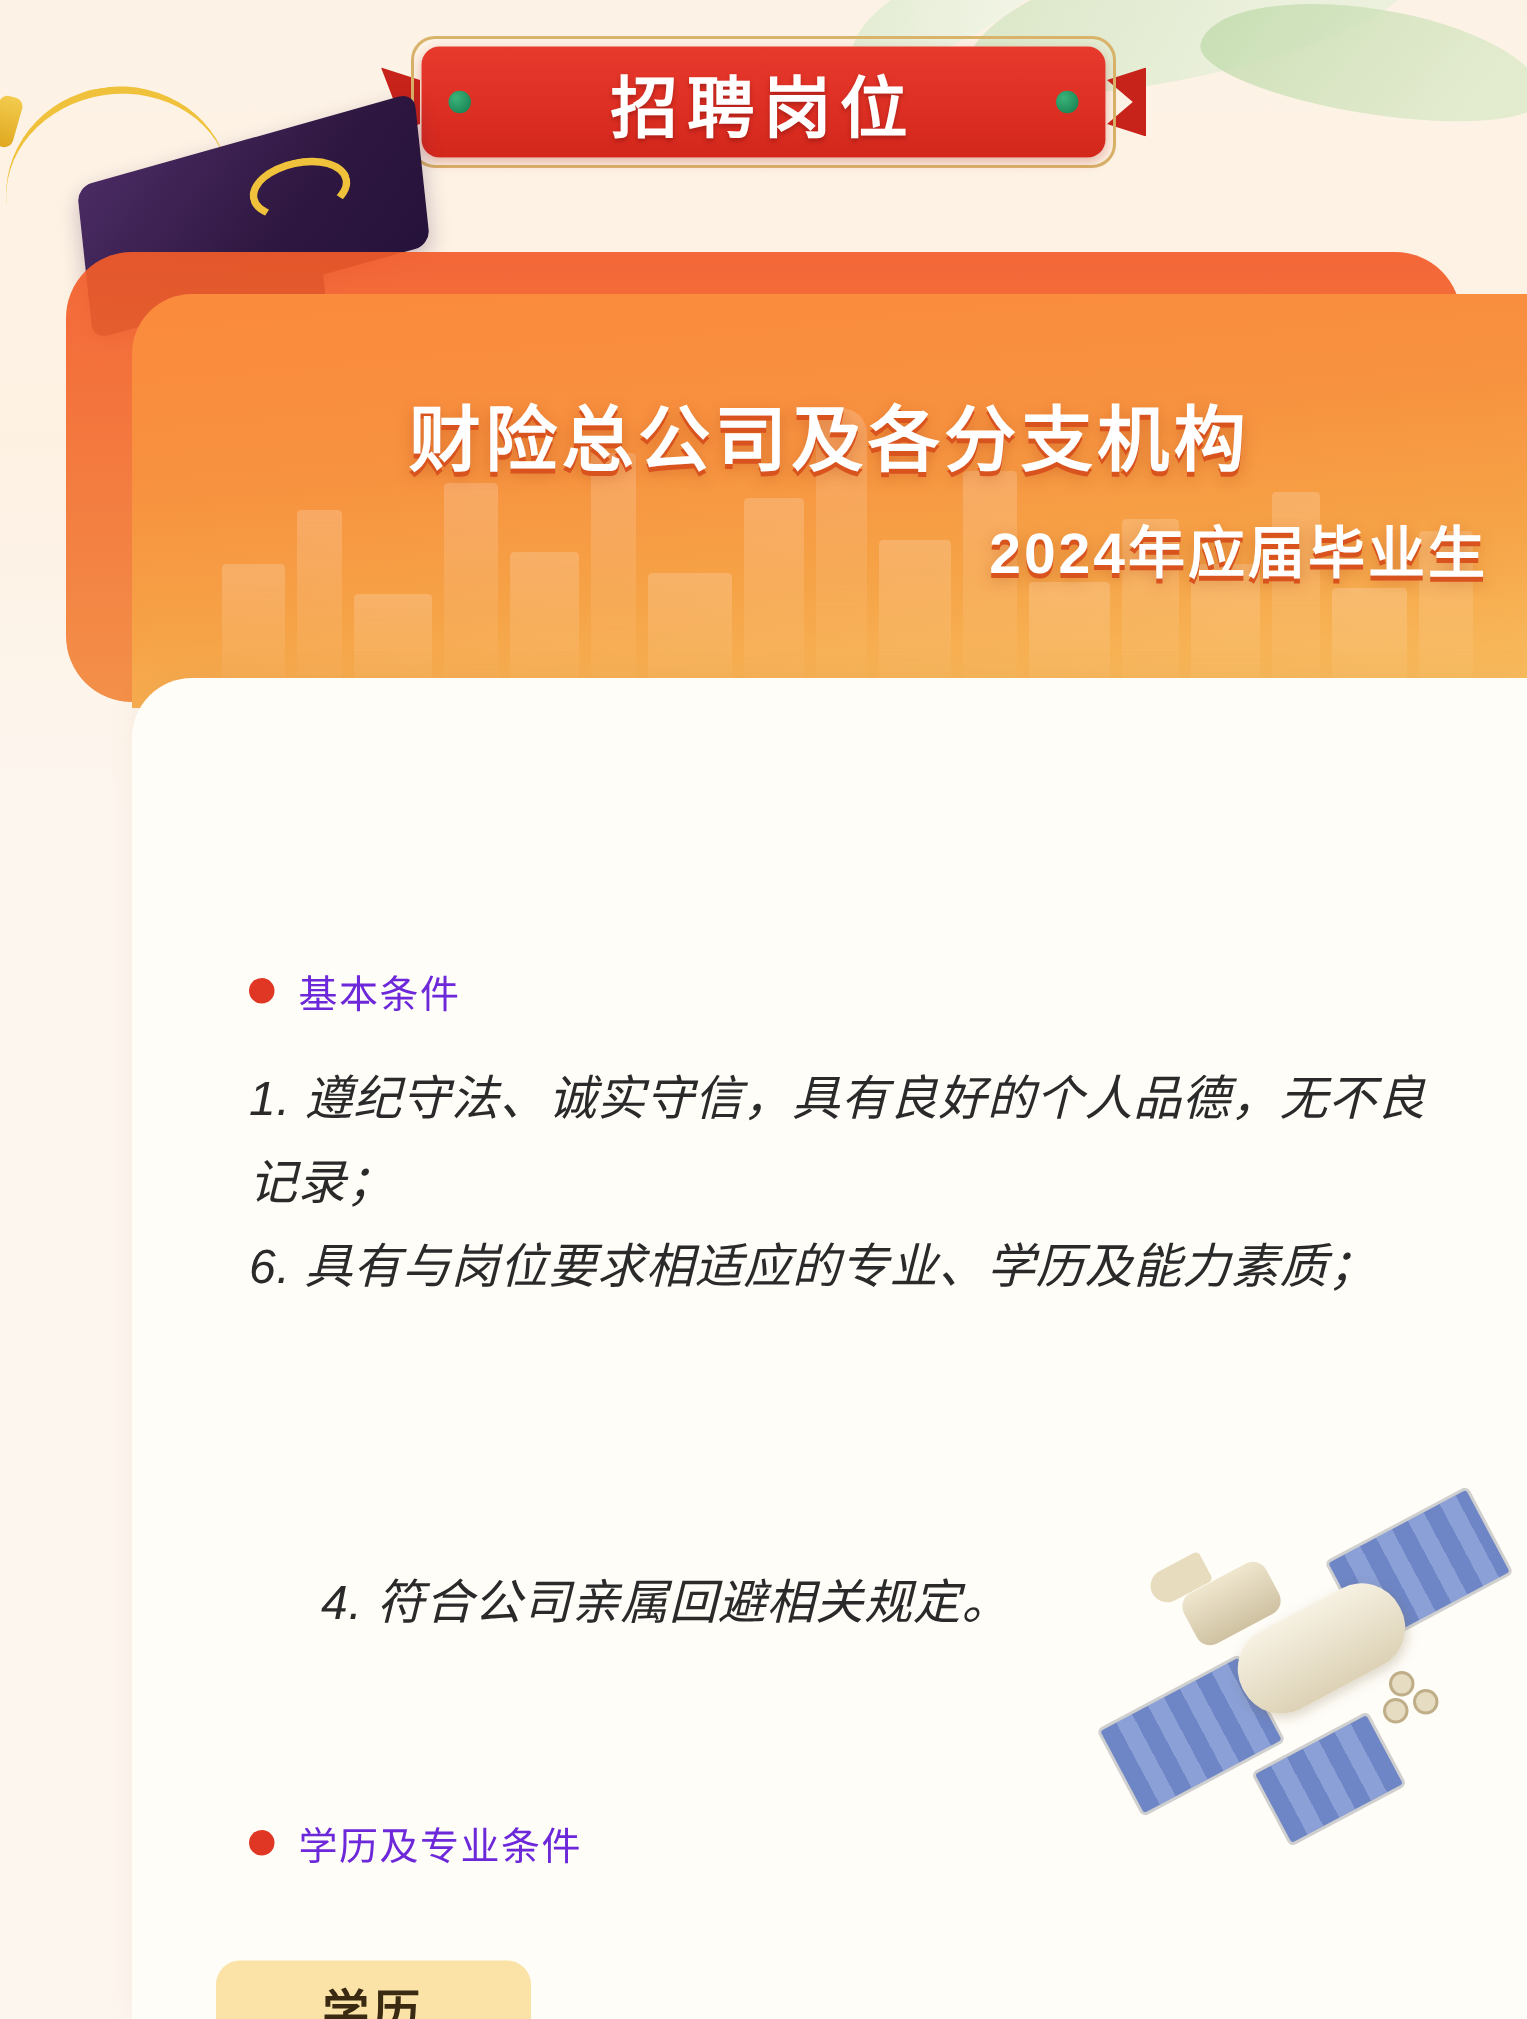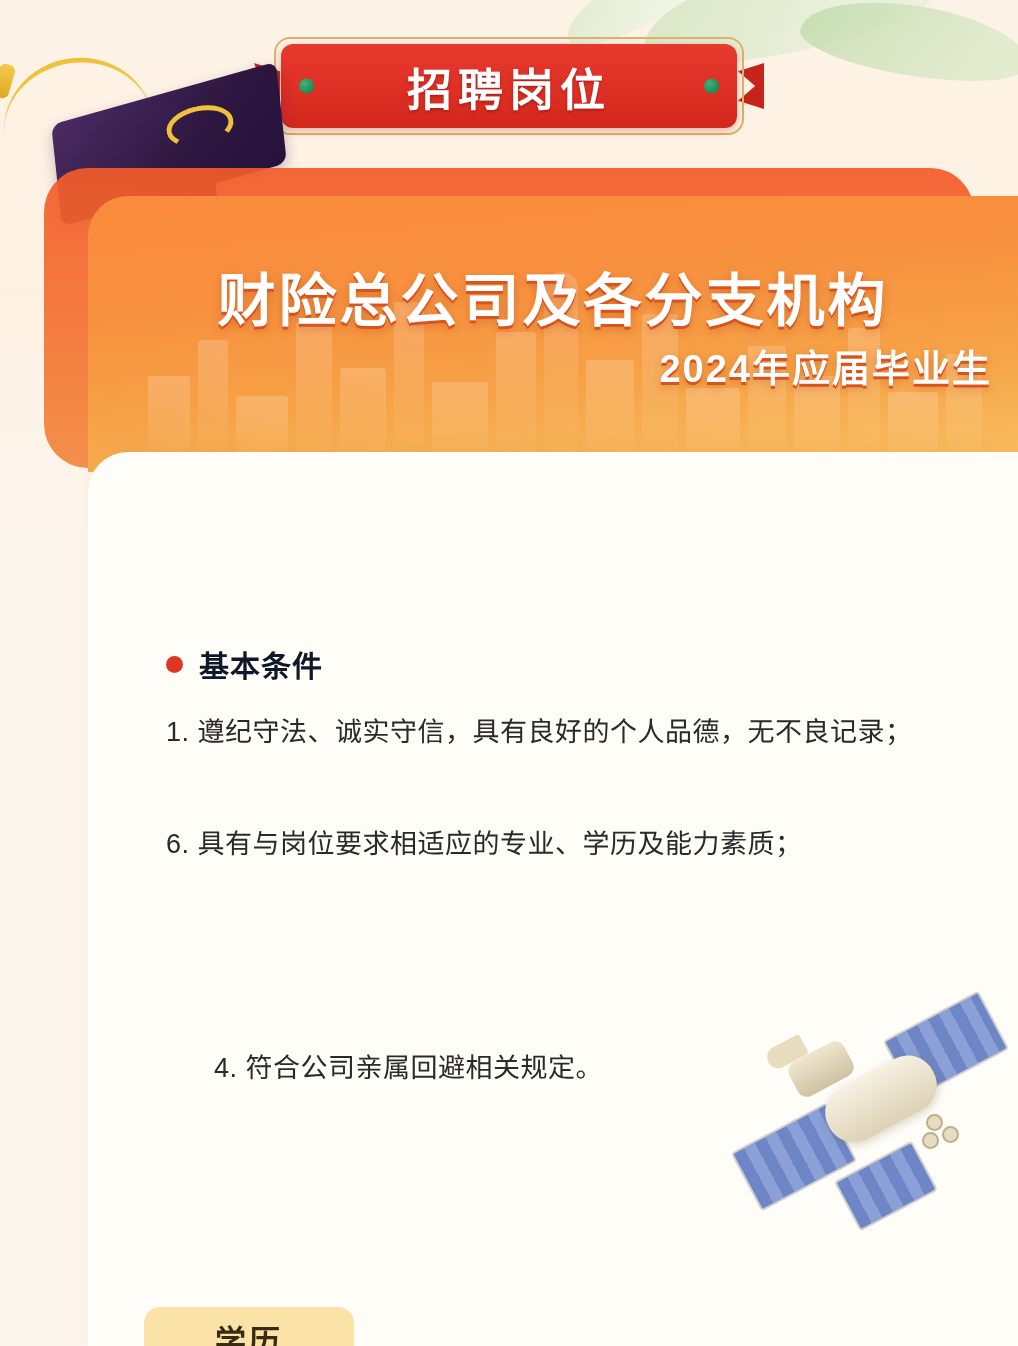--- a/index.html
+++ b/index.html
@@ -49,25 +49,25 @@
   .leaf-c {
     width: 140px; height: 48px;
     top: -18px; left: 560px;
     background: linear-gradient(120deg, #d9e9cb 0%, #eef5e4 80%);
     transform: rotate(-26deg);
   }
 
   
   .ribbon-wrap {
     position: absolute;
-    top: 37px;
+    top: 24px;
     left: 50%;
     transform: translateX(-50%);
     width: 470px;
-    height: 98px;
+    height: 88px;
   }
   .ribbon-outline {
     position: absolute;
     inset: 0;
     border: 2px solid #d9b36a;
     border-radius: 16px;
     background: transparent;
   }
   .ribbon {
     position: absolute;
@@ -189,21 +189,21 @@
     position: absolute;
     bottom: 0;
     background: linear-gradient(180deg, rgba(255,255,255,.85), rgba(255,255,255,0));
     border-radius: 3px 3px 0 0;
   }
   .hero-line1 {
     position: absolute;
     top: 58px; left: 0; right: 0;
     text-align: center;
     color: #ffffff;
-    font-size: 58px;
+    font-size: 48px;
     font-weight: bold;
     letter-spacing: 3px;
     text-shadow: 0 3px 0 #d9531f, 0 4px 10px rgba(160,50,10,.35);
   }
   .hero-line2-wrap {
     position: absolute;
     top: 140px; left: 0; right: 0;
     display: flex;
     justify-content: flex-end;
   }
@@ -271,34 +271,35 @@
     align-items: center;
     gap: 16px;
   }
   .bullet-dot {
     width: 17px; height: 17px;
     border-radius: 50%;
     background: #e03724;
     flex: none;
   }
   .bullet-text {
-    font-size: 30px;
-    font-weight: bold;
-    color: #0f172a;
+    font-size: 26px;
+    font-weight: normal;
+    color: #6d28d9;
     letter-spacing: 1px;
   }
 
   .para {
     position: absolute;
     left: 78px;
     width: 790px;
-    font-size: 27px;
+    font-size: 32px;
     line-height: 56px;
     color: #2a2a2a;
     letter-spacing: .5px;
+    font-style: italic;
   }
 
   
   .pill {
     position: absolute;
     left: 56px;
     top: 855px;
     width: 210px;
     height: 62px;
     background: #fbe3a8;
@@ -432,20 +433,24 @@
 
     <div class="bullet-head" style="top: 190px;">
       <span class="bullet-dot"></span>
       <span class="bullet-text">基本条件</span>
     </div>
 
     <div class="para" style="top: 252px;">1. 遵纪守法、诚实守信，具有良好的个人品德，无不良记录；</div>
     <div class="para" style="top: 364px;">6. 具有与岗位要求相适应的专业、学历及能力素质；</div>
     <div class="para" style="top: 588px; margin-left: 48px;">4. 符合公司亲属回避相关规定。</div>
 
+    <div class="bullet-head" style="top: 758px;">
+      <span class="bullet-dot"></span>
+      <span class="bullet-text">学历及专业条件</span>
+    </div>
 
     <div class="pill">
       <span class="label">学历</span>
     </div>
 
     <div class="sat">
       <div class="panel p1"></div>
       <div class="panel p2"></div>
       <div class="panel p3"></div>
       <div class="sat-nose"></div>

